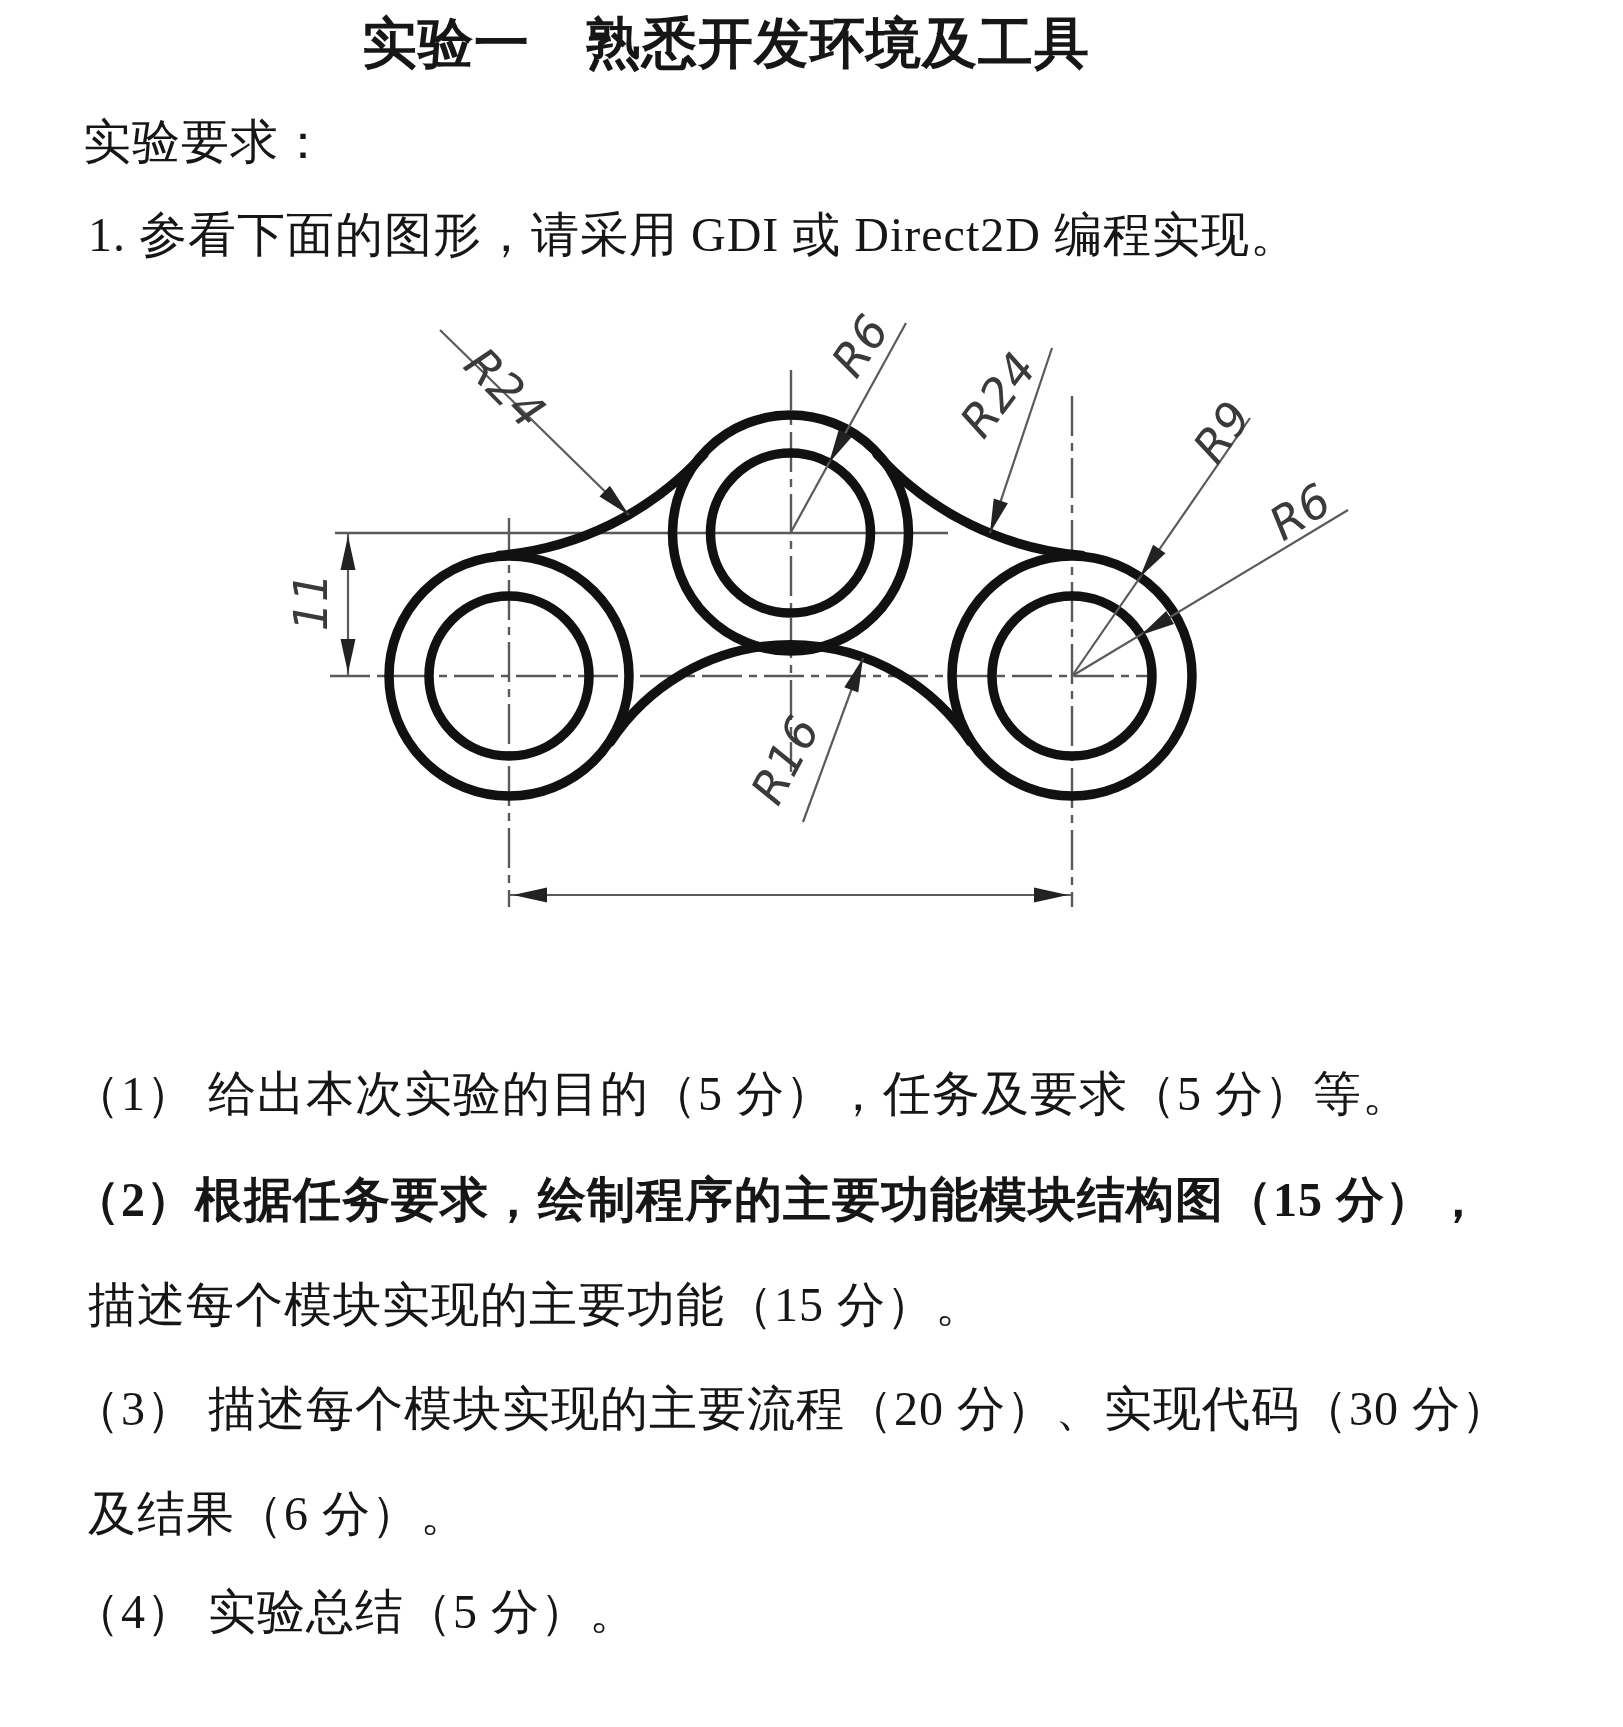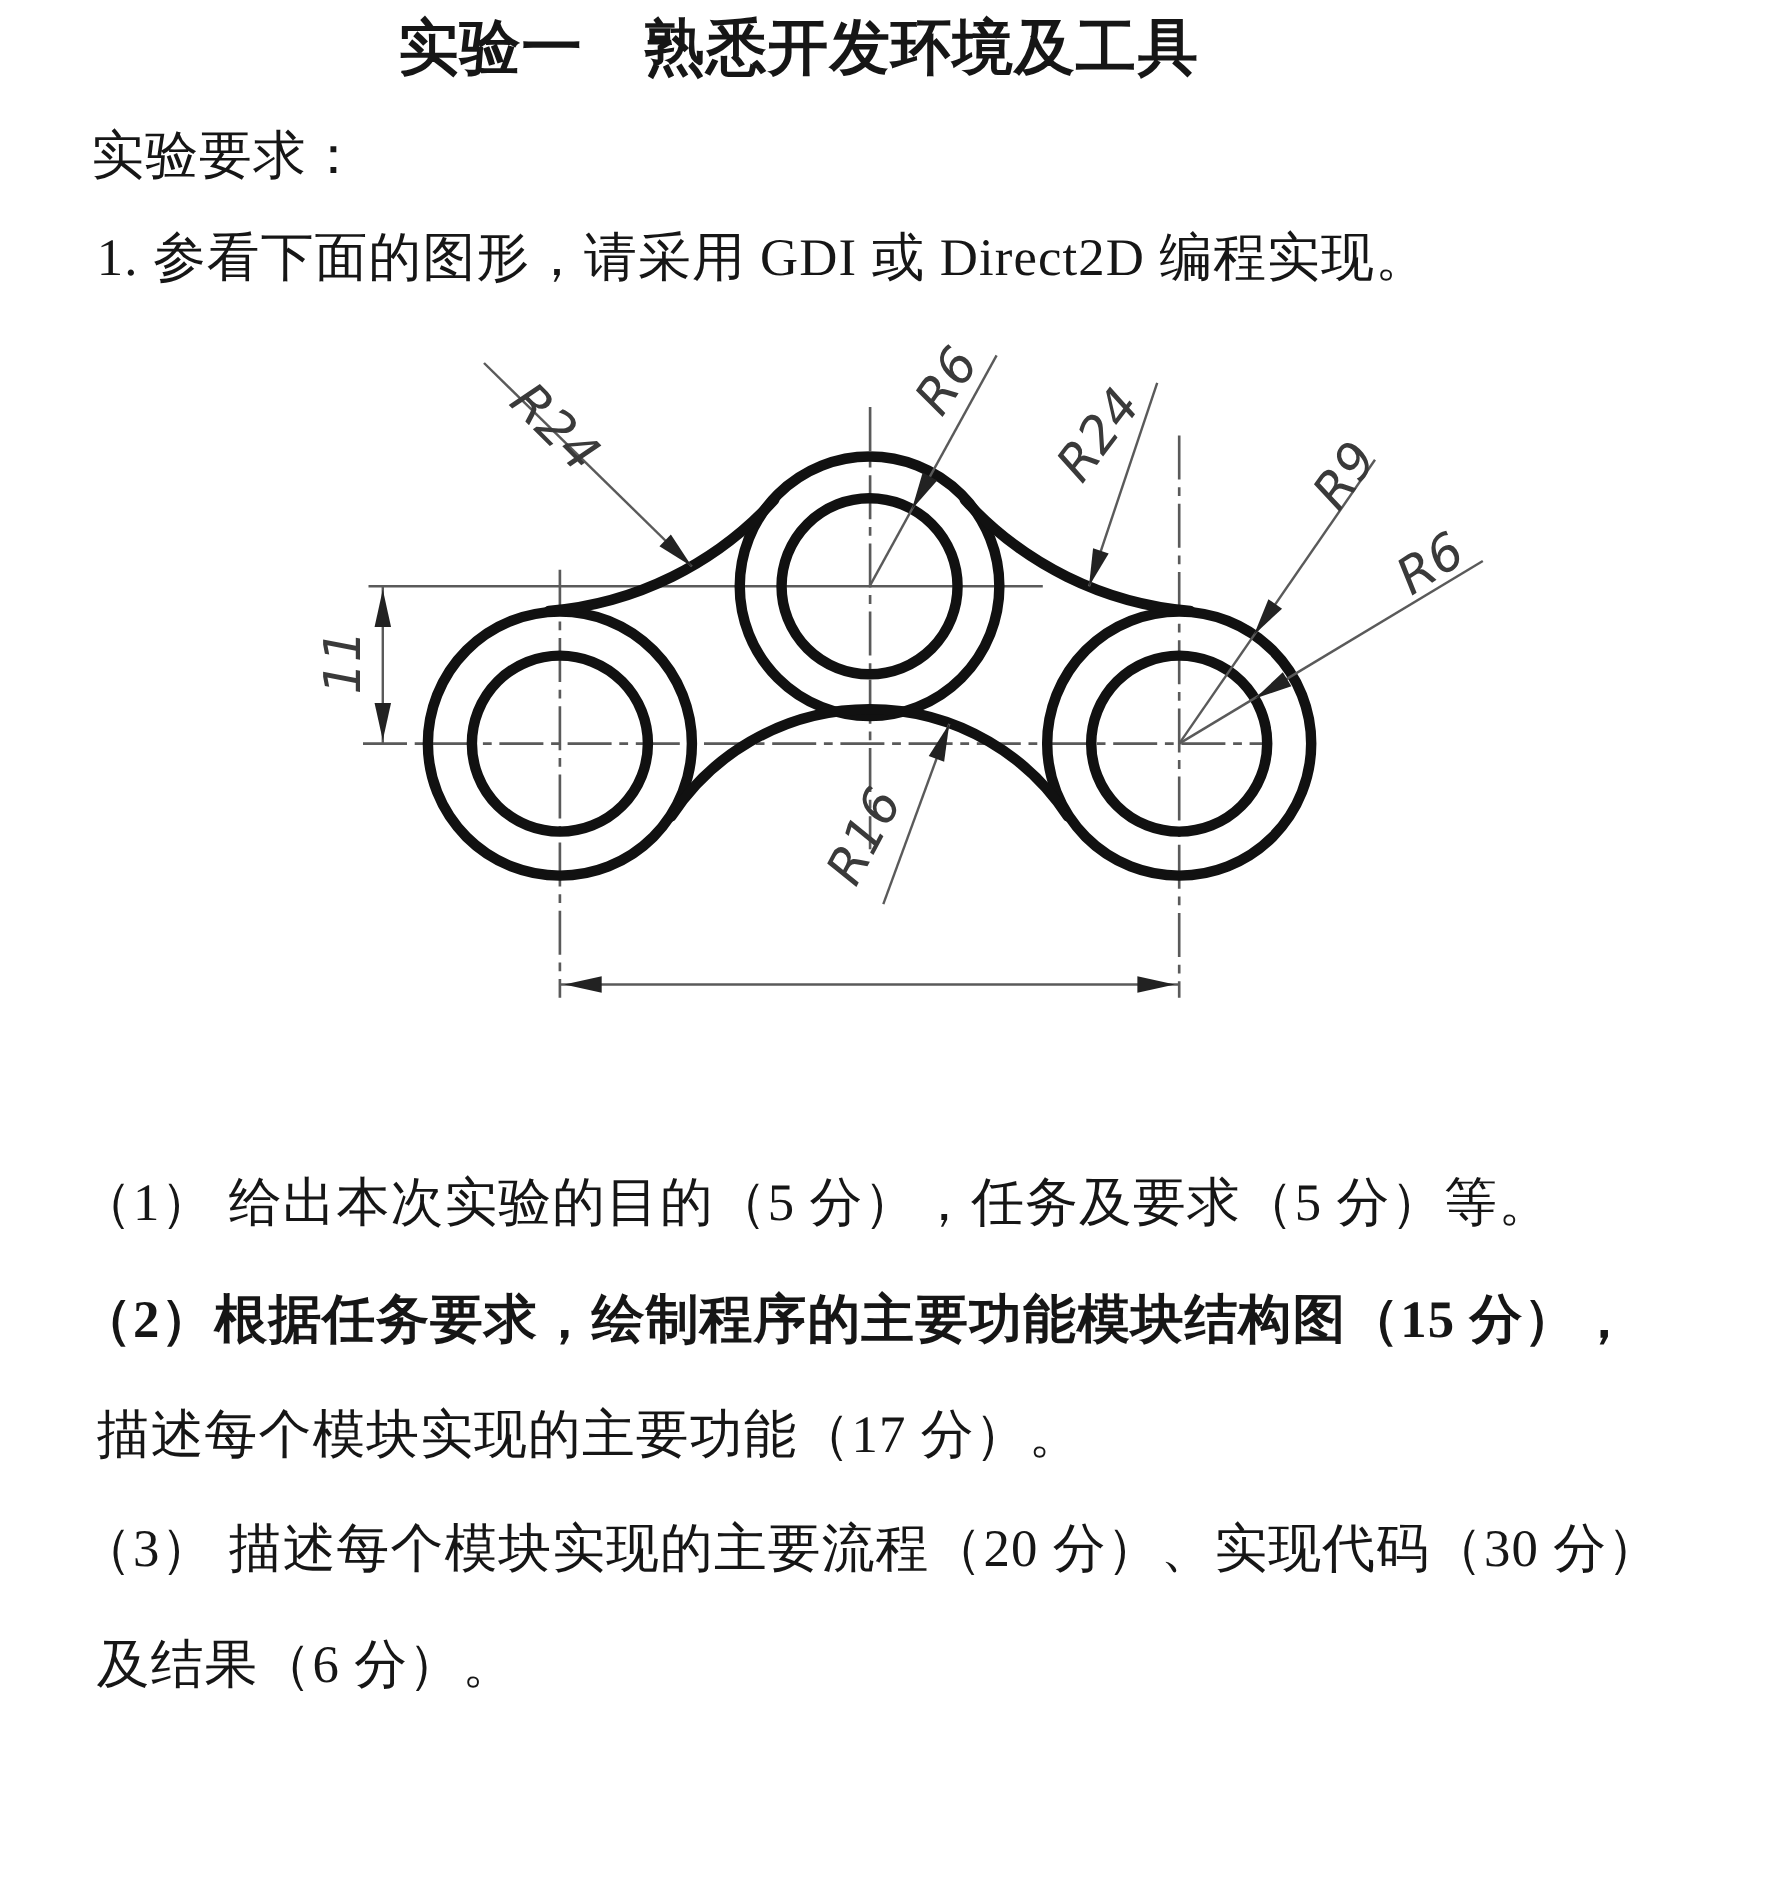--- a/index.html
+++ b/index.html
@@ -38,23 +38,24 @@
 <body>
 
 <div id="page">
 
   <div class="doc-title">实验一　熟悉开发环境及工具</div>
 
   <div class="line" style="left:83px;top:112px;">实验要求：</div>
   <div class="line" style="left:88px;top:205px;">1. 参看下面的图形，请采用 GDI 或 Direct2D 编程实现。</div>
   <div class="line" style="left:72px;top:1064px;">（1） 给出本次实验的目的（5 分），任务及要求（5 分）等。</div>
   <div class="line" style="left:72px;top:1170px;font-weight:bold;">（2）根据任务要求，绘制程序的主要功能模块结构图（15 分），</div>
-  <div class="line" style="left:88px;top:1275px;">描述每个模块实现的主要功能（17 分）。</div>
+  <div class="line" style="left:88px;top:1275px;">描述每个模块实现的主要功能（15 分）。</div>
   <div class="line" style="left:72px;top:1379px;">（3） 描述每个模块实现的主要流程（20 分）、实现代码（30 分）</div>
   <div class="line" style="left:88px;top:1484px;">及结果（6 分）。</div>
+  <div class="line" style="left:72px;top:1582px;">（4） 实验总结（5 分）。</div>
 
   <svg width="1623" height="1727" viewBox="0 0 1623 1727">
 
     <g stroke="#5a5a5a" stroke-width="2.4" fill="none">
       <line x1="330" y1="676" x2="1148" y2="676" stroke-dasharray="40 7 8 7"></line>
       <line x1="335" y1="533" x2="948" y2="533"></line>
       <line x1="509" y1="518" x2="509" y2="907" stroke-dasharray="40 7 8 7"></line>
       <line x1="791" y1="370" x2="791" y2="772" stroke-dasharray="40 7 8 7"></line>
       <line x1="1072" y1="396" x2="1072" y2="907" stroke-dasharray="40 7 8 7"></line>
     </g>

